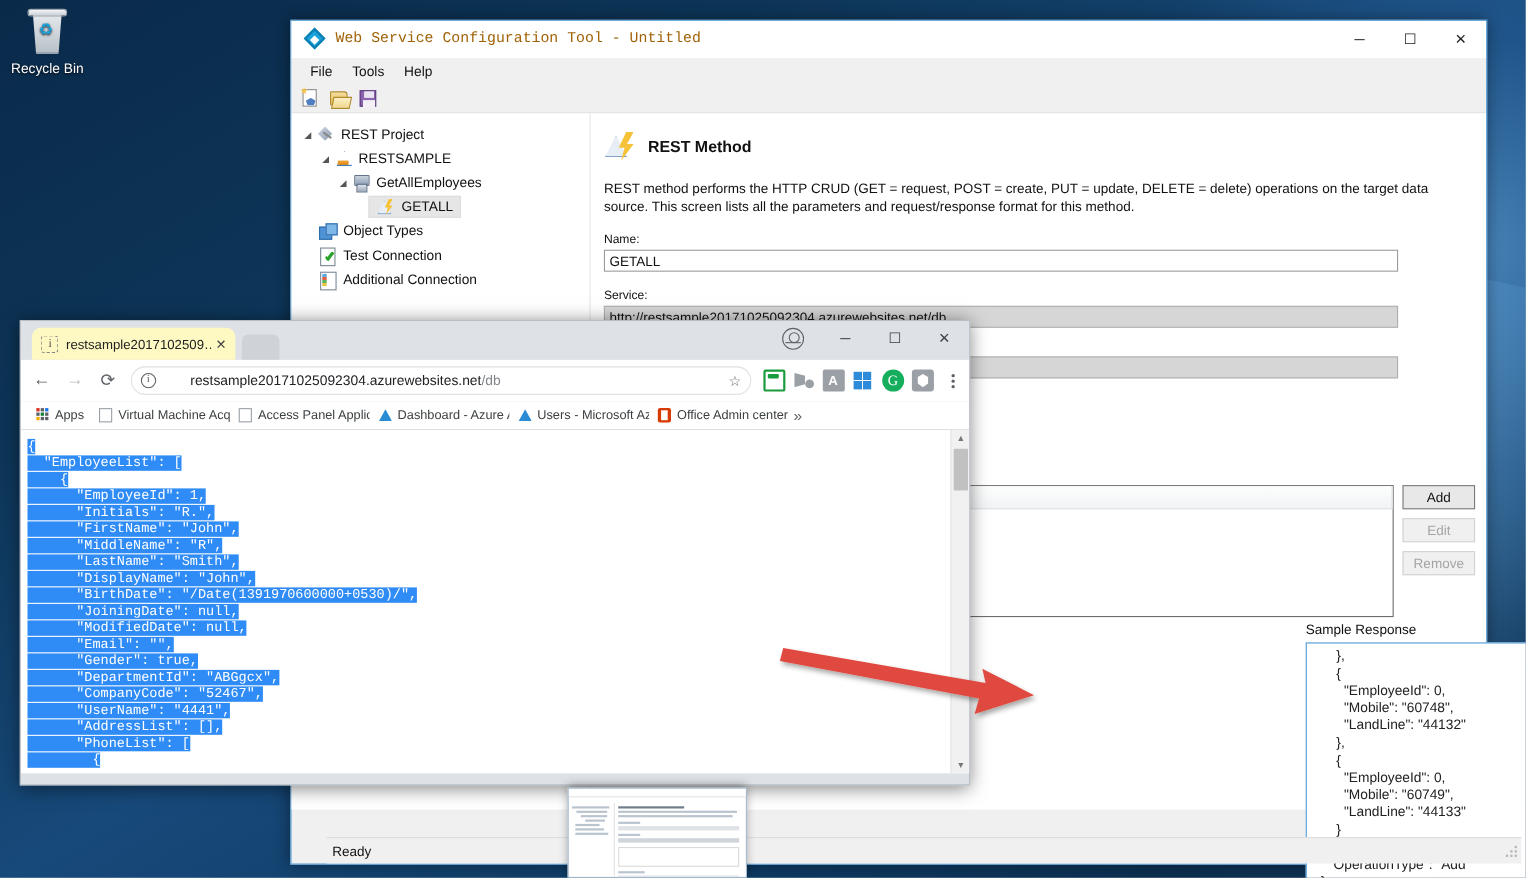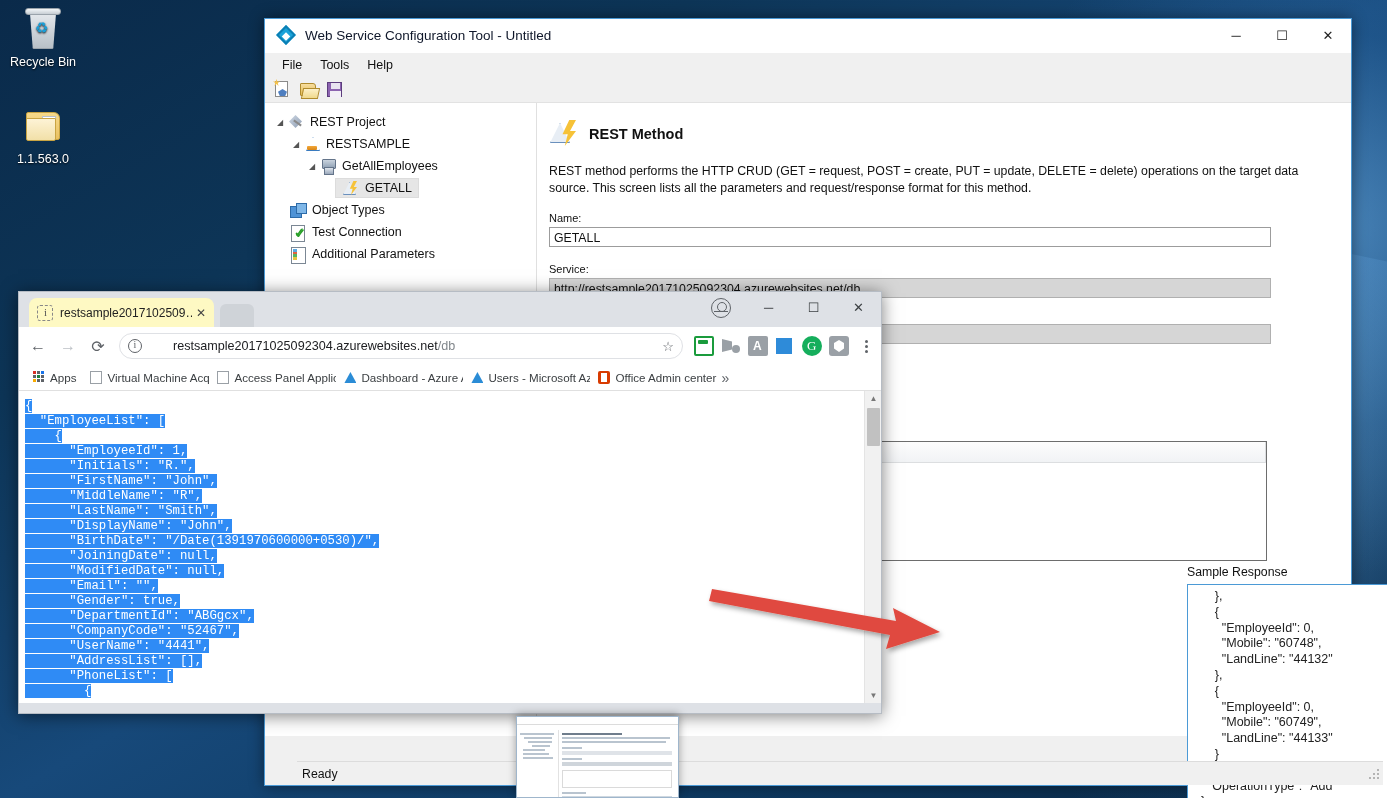--- a/index.html
+++ b/index.html
@@ -53,21 +53,21 @@
 
   
   #mainwin { position:absolute; left:264px; top:18px; width:1088px; height:768px;
      background:#f0f0f0; border:1px solid #4b9ad6; box-shadow:0 0 14px rgba(0,0,0,.45); }
   #mainwin .titlebar { height:34px; background:#fff; display:flex; align-items:center;
      border-bottom:1px solid #fff; }
   .tb-icon { width:20px; height:20px; margin:0 8px 0 12px; position:relative; }
   .diamond { position:absolute; left:2px; top:2px; width:14px; height:14px; background:#1aa3da;
      transform:rotate(45deg); border:2px solid #0b7fb4; }
   .diamond:after{content:"";position:absolute;left:3px;top:3px;width:6px;height:6px;background:#fff;}
-  .win-title { font-size:13.5px; color:#0f172a; }
+  .win-title { font-size:13.5px; color:#a16207;font-family:Liberation Mono, monospace; }
   .win-btns { margin-left:auto; display:flex; height:34px; }
   .win-btns div { width:46px; height:34px; display:flex; align-items:center; justify-content:center;
      font-size:13px; color:#222; }
 
   .menubar { height:24px; background:#f0f0f0; display:flex; align-items:center; padding-left:8px; }
   .menubar span { font-size:12.5px; color:#111; padding:3px 9px; }
   .toolbar { height:26px; background:#f0f0f0; display:flex; align-items:center; padding-left:8px; gap:7px;
      border-bottom:1px solid #e2e2e2;}
   .tool-btn { width:19px; height:19px; position:relative; }
 
@@ -249,28 +249,20 @@
 
   <div class="desk-icon" style="left:0px; top:8px;">
     <span class="glyph">
       <span class="bin-body"></span>
         <span class="bin-lid"></span>
         <span class="bin-logo">♻</span>
     </span>
     <span class="label">Recycle Bin</span>
   </div>
 
-  <div class="desk-icon" style="left:0px; top:105px;">
-    <span class="glyph">
-      <span class="fold-back"></span>
-        <span class="fold-pg"></span>
-        <span class="fold-front"></span>
-    </span>
-    <span class="label">1.1.563.0</span>
-  </div>
 </div>
 
 <div id="mainwin">
 
   <div class="titlebar">
     <span class="tb-icon">
         <span class="diamond"></span>
       </span>
     <span class="win-title">Web Service Configuration Tool - Untitled</span>
     <div class="win-btns">
@@ -327,21 +319,21 @@
         <span>Object Types</span>
       </div>
       <div class="tnode" style="padding-left:16px">
         <span class="tico ti-test">
             <b style="position:absolute;left:5px;top:1px;color:#2aa02a;font-size:13px;">✓</b>
           </span>
         <span>Test Connection</span>
       </div>
       <div class="tnode" style="padding-left:16px">
         <span class="tico ti-add"></span>
-        <span>Additional Parameters</span>
+        <span>Additional Connection</span>
       </div>
     </div>
 
     <div class="pane">
       <div class="pane-head">
         <span class="bigico">
           <i class="bi-before"></i>
             <i class="bi-after"></i>
         </span>
         <span class="pane-title">REST Method</span>
@@ -356,20 +348,25 @@
 
       <div class="fld-input ro" style="width:722px; margin-top:26px;"></div>
 
       <div class="grid-box">
         <div class="grid-head">
           <div class="gh" style="width:94px"></div>
           <div class="gh" style="flex:1"></div>
         </div>
       </div>
 
+      <div class="side-btns">
+        <div class="sbtn primary">Add</div>
+        <div class="sbtn disabled">Edit</div>
+        <div class="sbtn disabled">Remove</div>
+      </div>
 
       <div class="resp-label">Sample Response</div>
       <div class="resp-box">
         <div class="resp-text">      },
       {
         "EmployeeId": 0,
         "Mobile": "60748",
         "LandLine": "44132"
       },
       {

